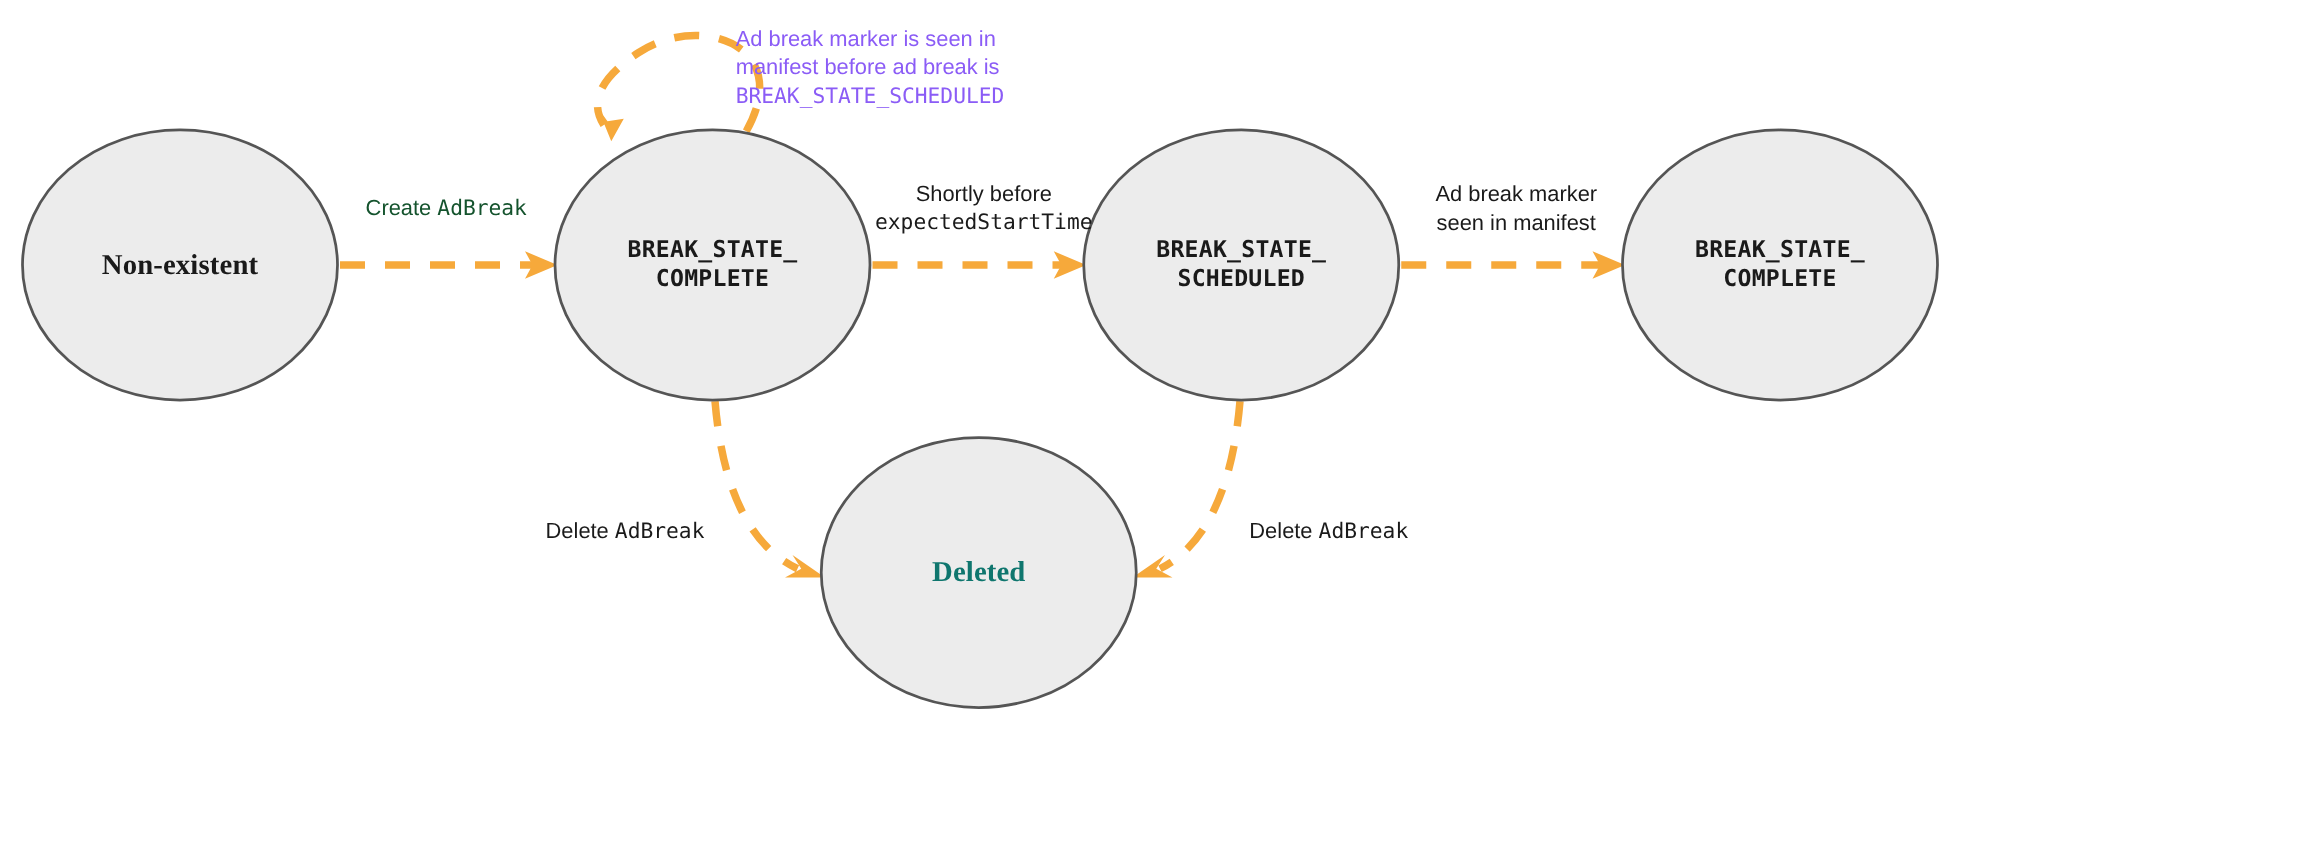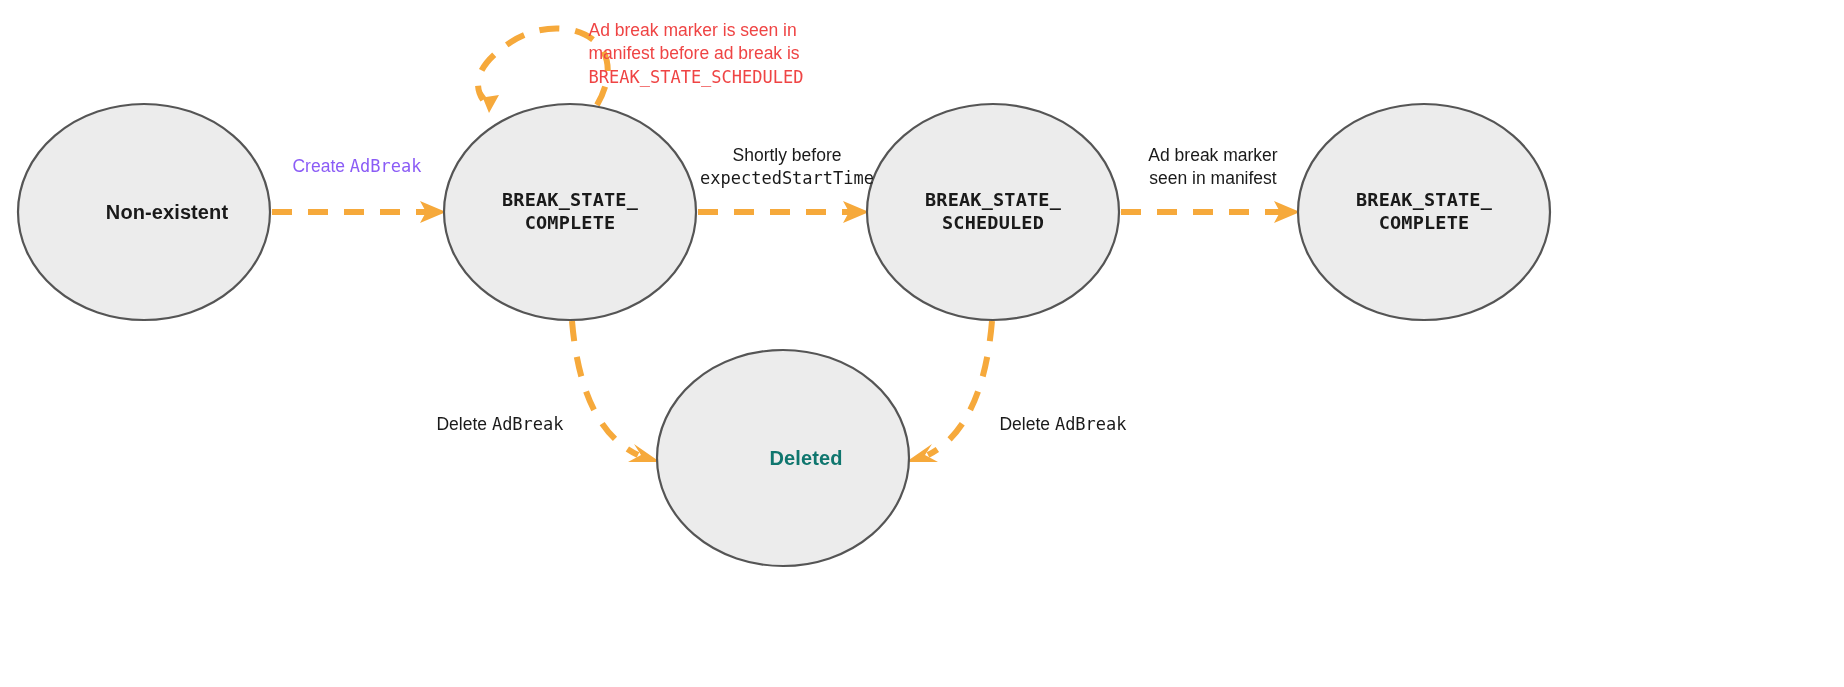--- a/index.html
+++ b/index.html
@@ -46,24 +46,23 @@
     position: absolute;
     text-align: center;
     font-weight: bold;
     color: #1a1a1a;
     line-height: 1.22;
     transform: translate(-50%, -50%);
     white-space: pre;
     pointer-events: none;
   }
   .node-label.sans {
-    font-family: Liberation Sans, sans-serif;
-    font-size: 20px;
+    font-family: Liberation Serif, serif;
+    font-size: 23px;
     letter-spacing: 0.1px;
-    margin-left: 23px;
   }
   .node-label.mono {
     font-family: "DejaVu Sans Mono", monospace;
     font-size: 18.5px;
     letter-spacing: 0.2px;
   }
   .edge-label {
     position: absolute;
     color: #1a1a1a;
     line-height: 1.33;
@@ -131,24 +130,24 @@
     <ellipse class="node-ellipse" cx="1424" cy="212" rx="126" ry="108" style="fill: rgb(236, 236, 236); stroke: rgb(85, 85, 85);"></ellipse>
     <ellipse class="node-ellipse" cx="783" cy="458" rx="126" ry="108" style="fill: rgb(236, 236, 236); stroke: rgb(85, 85, 85);"></ellipse>
   </svg>
 
   <div class="node-label sans" style="left: 144px; top: 212px; color: rgb(26, 26, 26);"><div class="line">Non-existent</div></div>
   <div class="node-label mono" style="left: 570px; top: 212px; color: rgb(26, 26, 26);"><div class="line">BREAK_STATE_</div><div class="line">COMPLETE</div></div>
   <div class="node-label mono" style="left: 993px; top: 212px; color: rgb(26, 26, 26);"><div class="line">BREAK_STATE_</div><div class="line">SCHEDULED</div></div>
   <div class="node-label mono" style="left: 1424px; top: 212px; color: rgb(26, 26, 26);"><div class="line">BREAK_STATE_</div><div class="line">COMPLETE</div></div>
   <div class="node-label sans" style="left: 783px; top: 458px; color: #0f766e;"><div class="line">Deleted</div></div>
 
-  <div class="edge-label align-center" style="left: 357px; top: 167px; color: #8b5cf6;">
+  <div class="edge-label align-center" style="left: 357px; top: 167px; color: #14532d;">
       <span class="line"><span class="sans-seg">Create </span><span class="mono-seg">AdBreak</span></span>
     </div>
-  <div class="edge-label align-left" style="left: 696px; top: 54px; color: #ef4444;">
+  <div class="edge-label align-left" style="left: 696px; top: 54px; color: #8b5cf6;">
       <span class="line"><span class="sans-seg">Ad break marker is seen in</span></span>
       <span class="line"><span class="sans-seg">manifest before ad break is</span></span>
       <span class="line"><span class="mono-seg">BREAK_STATE_SCHEDULED</span></span>
     </div>
   <div class="edge-label align-center" style="left: 1213px; top: 167px; color: rgb(26, 26, 26);">
       <span class="line"><span class="sans-seg">Ad break marker</span></span>
       <span class="line"><span class="sans-seg">seen in manifest</span></span>
     </div>
   <div class="edge-label align-center" style="left: 787px; top: 167px; color: rgb(26, 26, 26);">
       <span class="line"><span class="sans-seg">Shortly before</span></span>

